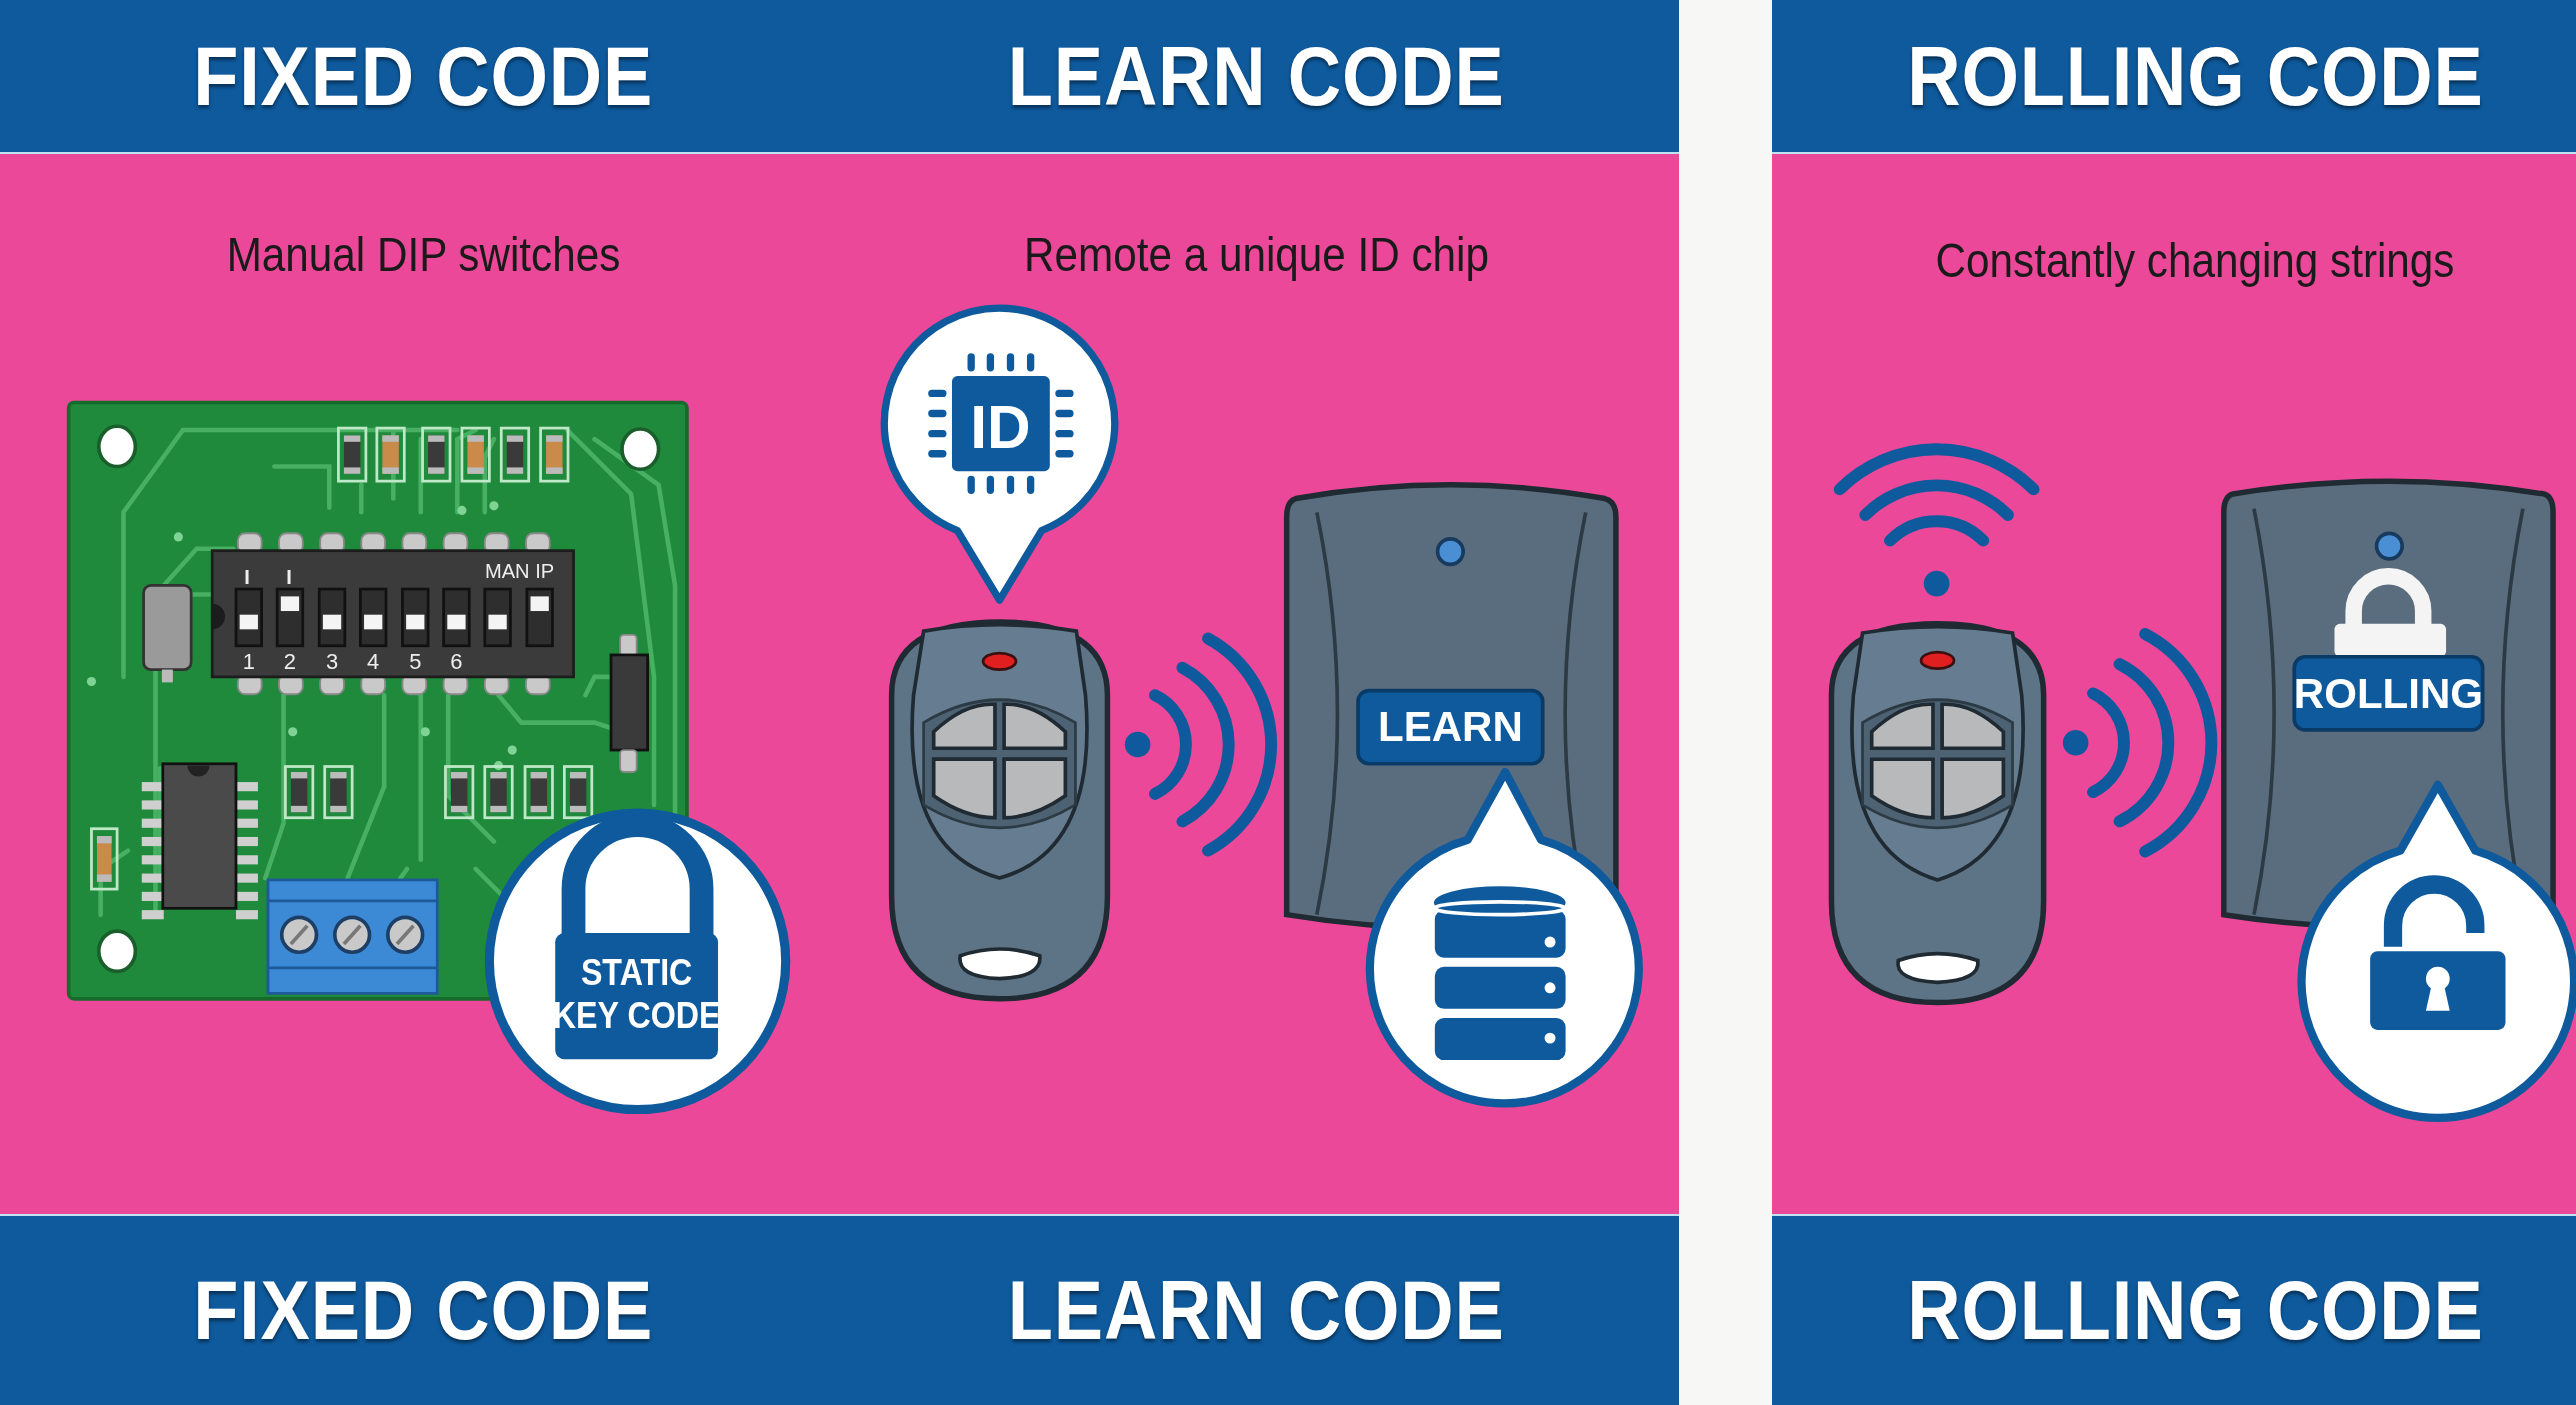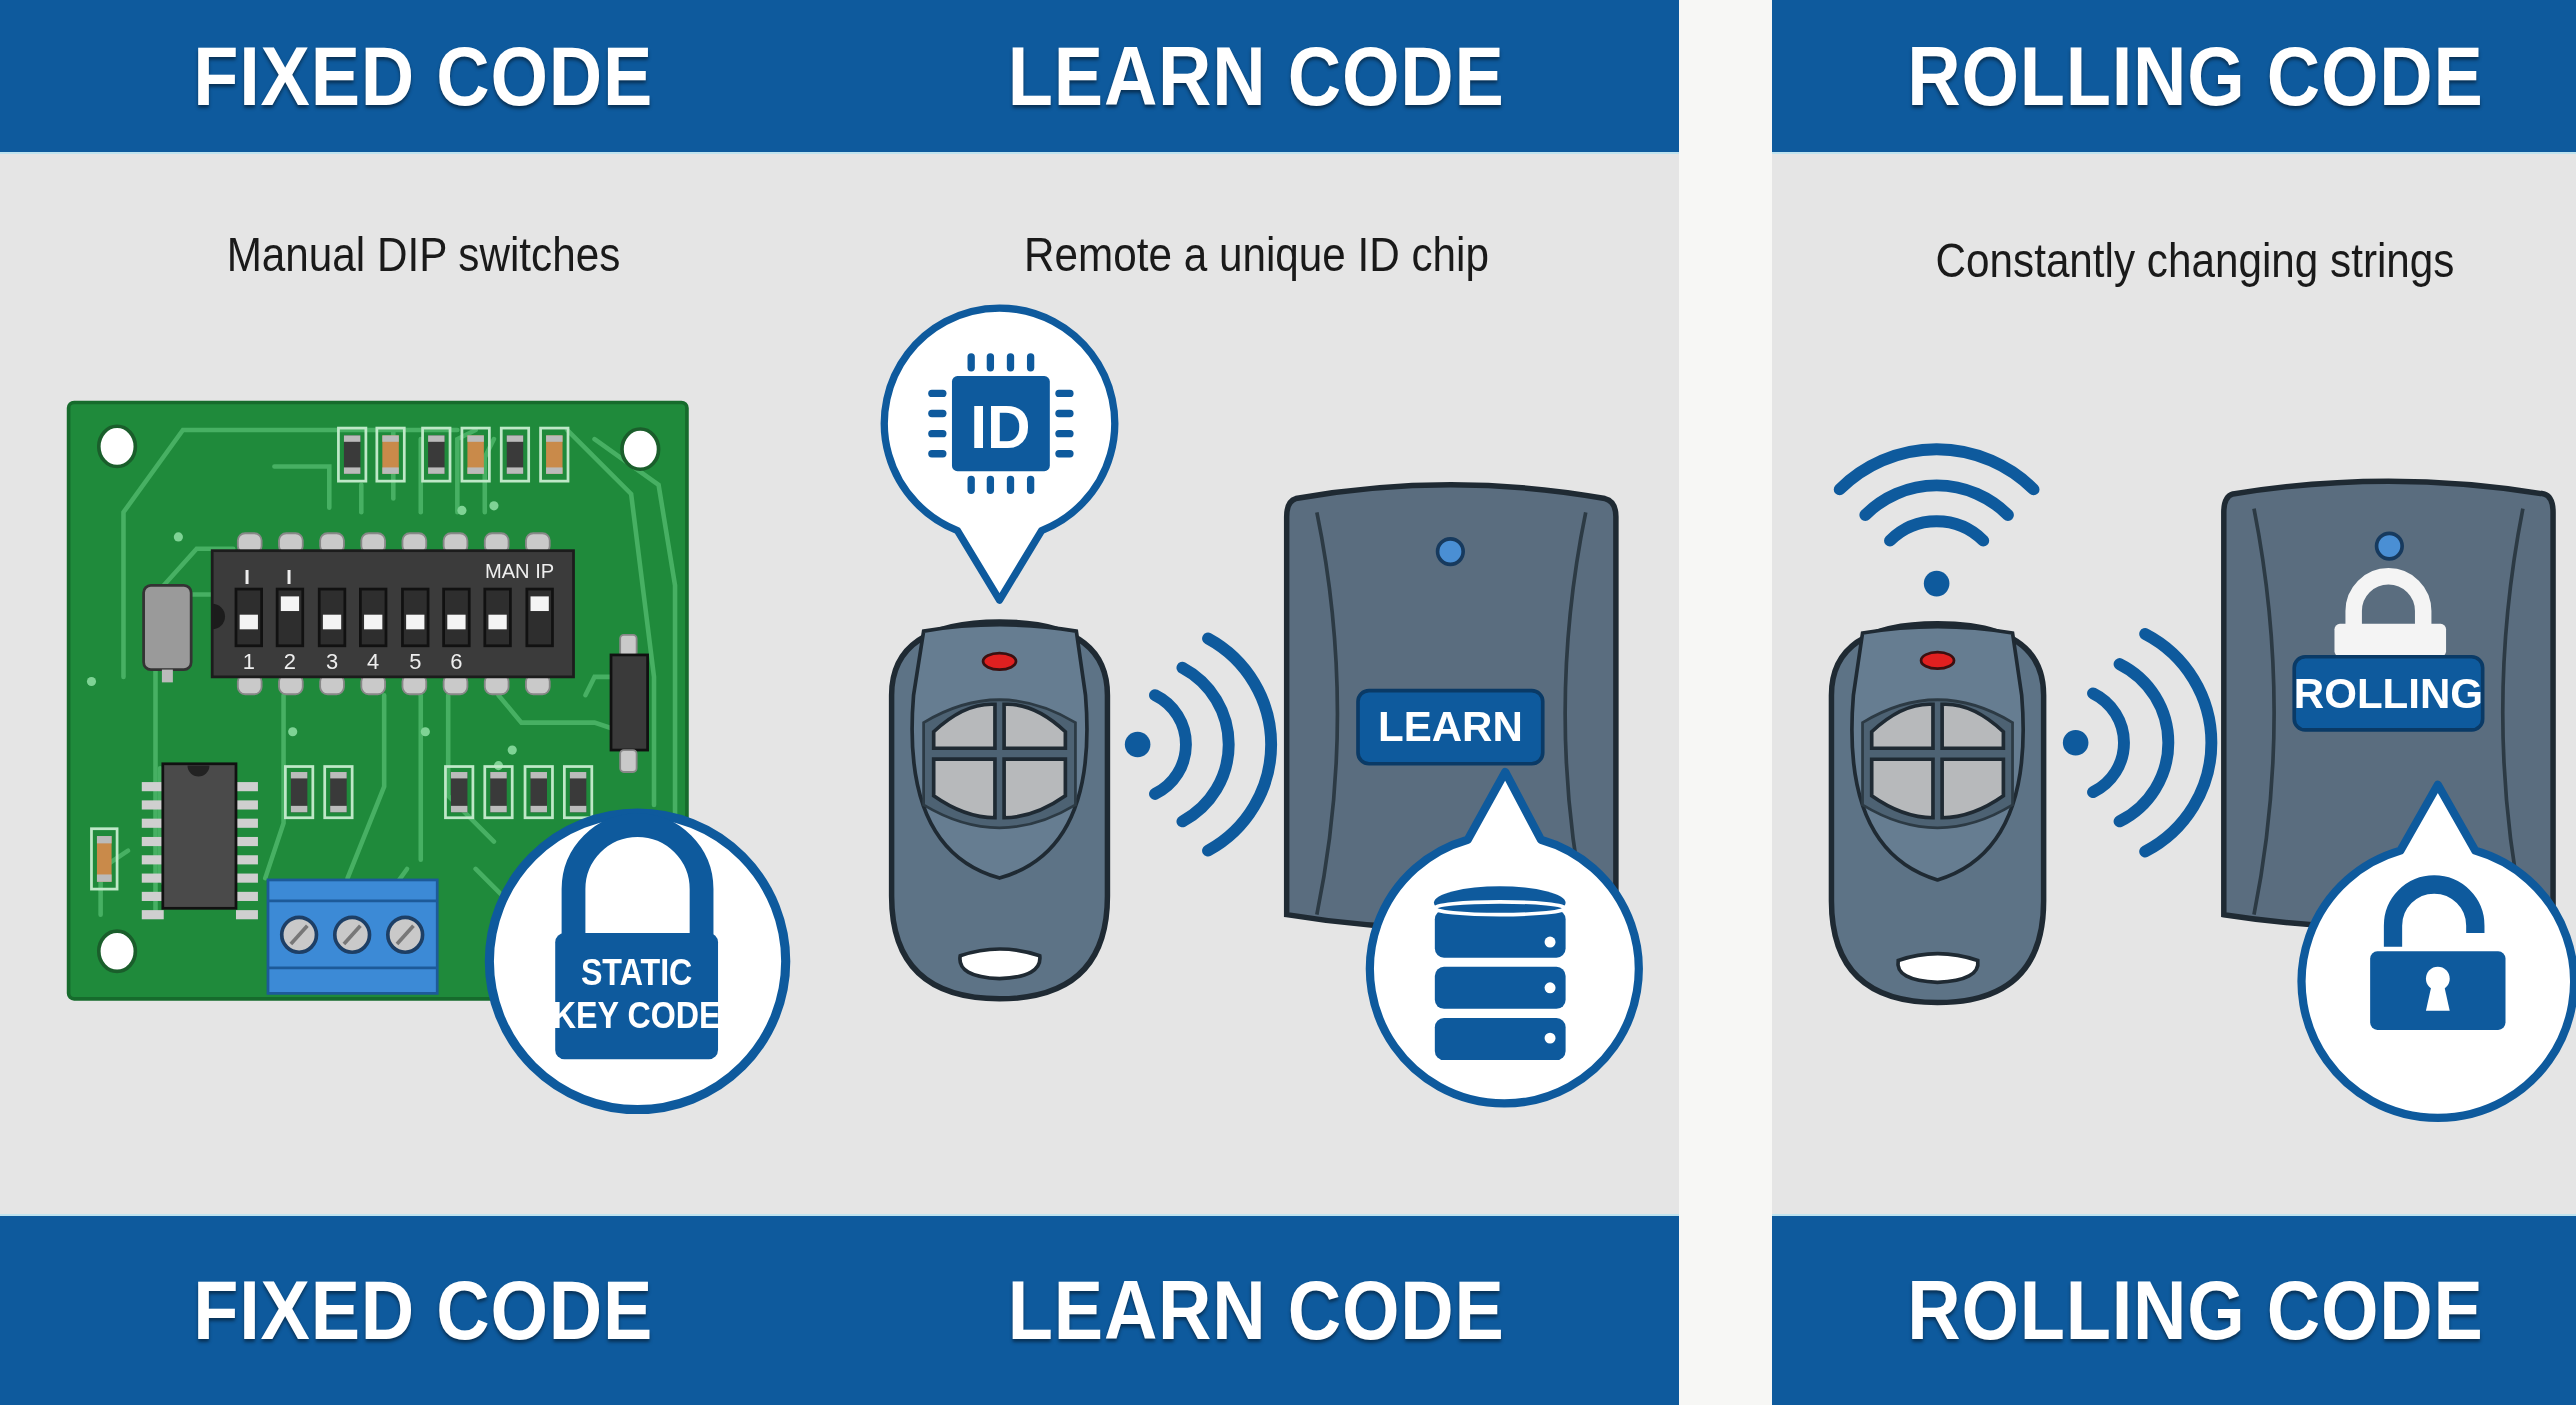--- a/index.html
+++ b/index.html
@@ -1,17 +1,17 @@
 <!DOCTYPE html>
 <html style="font-size:14.6px"><head>
 <meta charset="utf-8">
 <style>
   html,body{margin:0;padding:0;background:#f7f7f5;}
   body{width:2576px;height:1405px;overflow:hidden;position:relative;font-family:"Liberation Sans","DejaVu Sans",sans-serif;}
-  .panel{position:absolute;top:0;height:1405px;background:#e5e5e5;overflow:hidden;}
+  .panel{position:absolute;top:0;height:1405px;background:#ec4899;overflow:hidden;}
   .band{position:absolute;left:0;right:0;background:#0e5a9d;display:flex;align-items:center;justify-content:center;}
   .band.top{top:0;height:152px;border-bottom:2.7px solid #bfe3ef;}
   .band.bottom{bottom:0;height:189px;border-top:2.7px solid #bfe3ef;}
   .band-title{color:#ffffff;font-weight:700;font-size:84px;letter-spacing:0.9px;transform:scaleX(0.88);text-shadow:0 2.7px 3.7px rgba(0,0,0,0.45);white-space:nowrap;}
   .subtitle{position:absolute;left:0;right:0;text-align:center;color:#1a1a1a;font-size:48px;transform:scaleX(0.88);white-space:nowrap;}
   svg.art{position:absolute;left:0;top:0;}
   .svg-text{font-family:"Liberation Sans","DejaVu Sans",sans-serif;font-weight:700;}
 </style>
 </head>
 <body>

